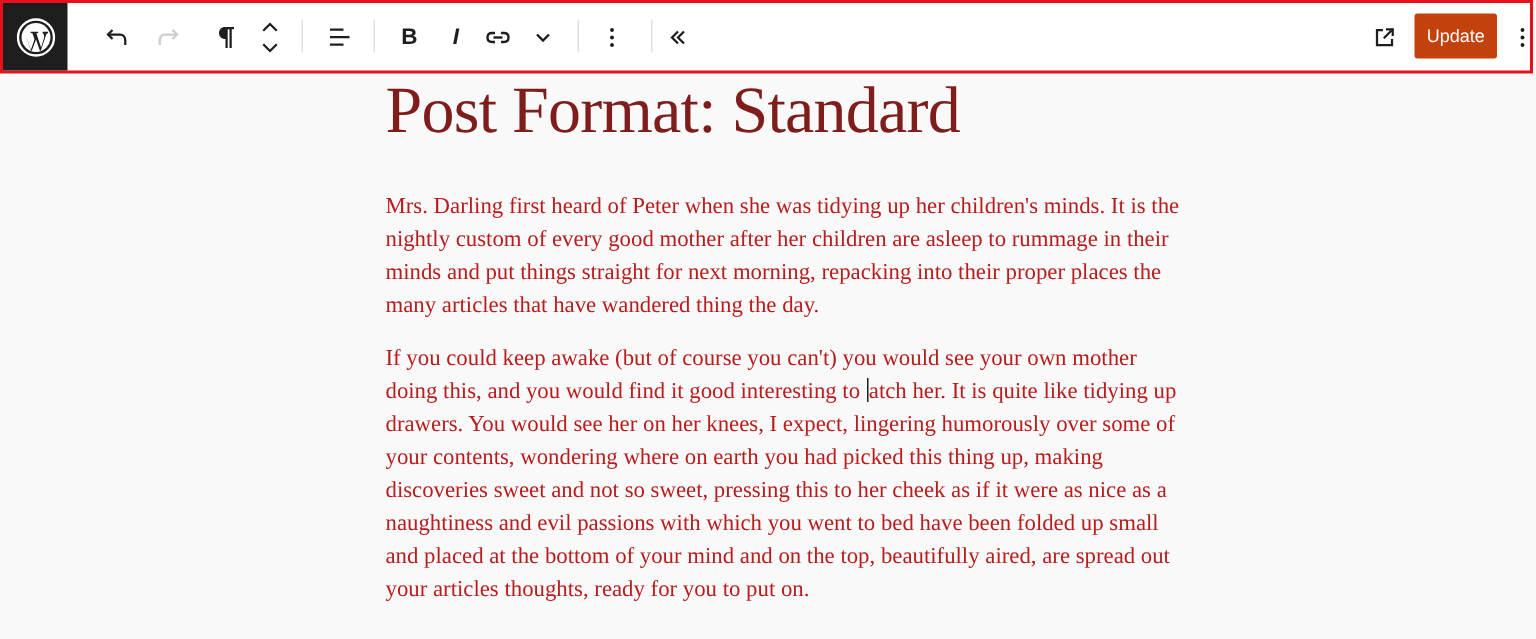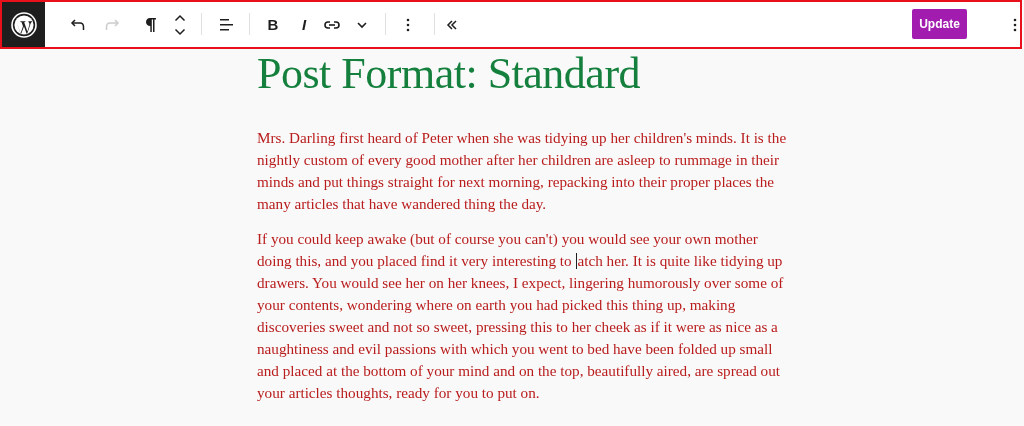--- a/index.html
+++ b/index.html
@@ -26,35 +26,34 @@
       display: flex; align-items: center; justify-content: center;
       color: #1e1e1e;
       font-family: "DejaVu Sans", sans-serif;
       cursor: pointer;
     }
     .tb-btn svg { display: block; }
     .tb-sep {
       position: absolute; top: 11px; width: 1px; height: 22px; background: #e0e0e0;
     }
     .update-btn {
-      position: absolute; left: 910px; top: 7px; width: 55px; height: 30px;
-      background: #a21caf; color: #ffffff; border-radius: 2px;
+      position: absolute; left: 941px; top: 7px; width: 55px; height: 30px;
+      background: #c2410c; color: #ffffff; border-radius: 2px;
       font-family: "Liberation Sans", sans-serif; font-size: 12px;
       display: flex; align-items: center; justify-content: center;
       cursor: pointer;
-      font-weight: bold;
     }
     .content {
       position: absolute; left: 257px; top: 50px; width: 520px;
       color: #28303d;
     }
     .post-title {
       font-family: "DejaVu Serif", "Liberation Serif", serif;
       font-weight: normal;
-      font-size: 41px; line-height: 48px; color: #15803d;
+      font-size: 41px; line-height: 48px; color: #7f1d1d;
       letter-spacing: -0.5px;
       margin-top: 0px;
       font-family: "Liberation Serif", serif;
       font-size: 44px;
     }
     .para {
       font-family: Liberation Serif, serif;
       font-size: 15.2px; line-height: 22px; color: #b91c1c;
     }
     .p1 { position: absolute; top: 77px; left: 0; width: 520px; }
@@ -168,21 +167,21 @@
 
   <div class="para p1">
     <span class="line">Mrs. Darling first heard of Peter when she was tidying up her children's minds. It is the</span>
     <span class="line">nightly custom of every good mother after her children are asleep to rummage in their</span>
     <span class="line">minds and put things straight for next morning, repacking into their proper places the</span>
     <span class="line">many articles that have wandered thing the day.</span>
   </div>
 
   <div class="para p2">
     <span class="line">If you could keep awake (but of course you can't) you would see your own mother</span>
-    <span class="line"><span>doing this, and you placed find it very interesting to </span><span class="caret"></span><span>atch her. It is quite like tidying up</span></span>
+    <span class="line"><span>doing this, and you would find it good interesting to </span><span class="caret"></span><span>atch her. It is quite like tidying up</span></span>
     <span class="line">drawers. You would see her on her knees, I expect, lingering humorously over some of</span>
     <span class="line">your contents, wondering where on earth you had picked this thing up, making</span>
     <span class="line">discoveries sweet and not so sweet, pressing this to her cheek as if it were as nice as a</span>
     <span class="line">naughtiness and evil passions with which you went to bed have been folded up small</span>
     <span class="line">and placed at the bottom of your mind and on the top, beautifully aired, are spread out</span>
     <span class="line">your articles thoughts, ready for you to put on.</span>
   </div>
 </div>
 
 </body></html>

